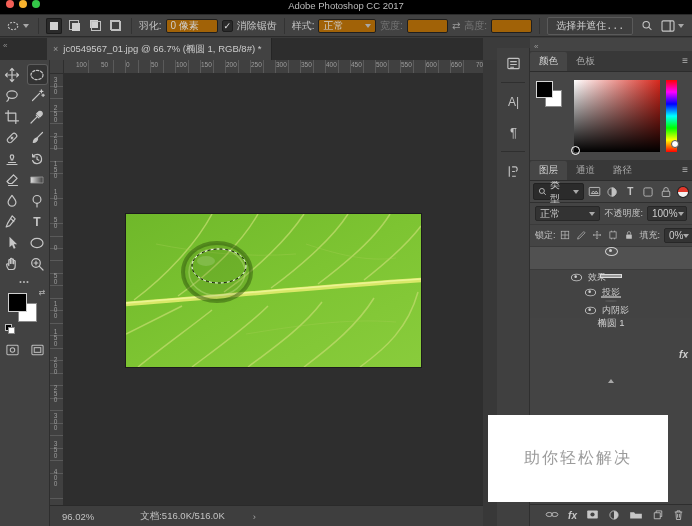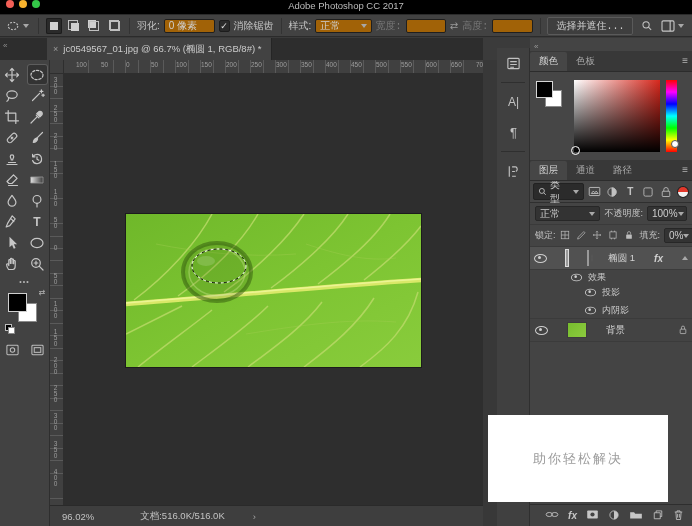--- a/index.html
+++ b/index.html
@@ -20,21 +20,21 @@
   .opt-sep{width:1px;height:16px;background:#333;margin:0 3px;}
   .tool-preset{display:flex;align-items:center;gap:3px;padding:1px 2px;}
   .mode-btn{width:18px;height:16px;display:flex;align-items:center;justify-content:center;border-radius:2px;}
   .mode-btn.active{background:#2a2a2a;box-shadow:inset 0 0 0 1px #1c1c1c;}
   .sq{width:8px;height:8px;background:#d0d0d0;}
   .sq-o{width:8px;height:8px;border:1px solid #c0c0c0;}
   .dbl{position:relative;width:11px;height:11px;}
   .dbl .a{position:absolute;left:0;top:0;}
   .dbl .b{position:absolute;right:0;bottom:0;}
   .lbl{color:#c4c4c4;white-space:nowrap;}
-  .lbl.dim{color:#787878;font-family:Liberation Mono, monospace;}
+  .lbl.dim{color:#787878;}
   .inp{background:#a16207;border:1px solid #1f1f1f;border-radius:2px;height:14px;color:#d0d0d0;
        display:flex;align-items:center;padding:0 4px;box-sizing:border-box;}
   .caret{width:0;height:0;border-left:3px solid transparent;border-right:3px solid transparent;
          border-top:4px solid #a8a8a8;display:inline-block;}
   .chk{width:10px;height:10px;background:#2a2a2a;border:1px solid #1d1d1d;border-radius:2px;color:#e0e0e0;
        font-size:9px;line-height:10px;text-align:center;}
   .btn{border:1px solid #5a5a5a;border-radius:2px;height:16px;display:flex;align-items:center;
        padding:0 8px;color:#cfcfcf;background:#3e3e3e;white-space:nowrap;font-family:Liberation Mono, monospace;}
   .icon-svg{display:block;}
   .spacer{flex:1;}
@@ -111,21 +111,21 @@
   .filt-ic{display:flex;align-items:center;justify-content:center;width:14px;height:14px;}
   .filt-ic svg{stroke:#c2c2c2;fill:none;stroke-width:1.1;}
   .filt-ic .fT{color:#c2c2c2;font-size:10px;font-weight:bold;}
   .filt-toggle{margin-left:auto;width:10px;height:10px;border-radius:50%;background:linear-gradient(to bottom,#e2382b 50%,#f2f2f2 50%);border:1px solid #222;}
   .blend-row,.lock-row{display:flex;align-items:center;height:21px;background:#444444;padding:0 5px;gap:4px;border-bottom:1px solid #3a3a3a;}
   .sel{background:#333333;border:1px solid #272727;border-radius:2px;height:15px;display:flex;align-items:center;
        justify-content:space-between;padding:0 4px;color:#cdcdcd;box-sizing:border-box;}
   .lock-ics{display:flex;gap:6px;align-items:center;}
   .lock-ics svg{stroke:#bdbdbd;fill:none;stroke-width:1.1;}
   .layer-list{position:relative;background:#434343;}
-  .layer-row{display:flex;align-items:center;height:22px;gap:19px;padding:0 4px;border-bottom:1px solid #3b3b3b;}
+  .layer-row{display:flex;align-items:center;height:22px;gap:19px;padding:0 4px;border-bottom:1px solid #3b3b3b;flex-direction:column;}
   .layer-row.selected{background:#515151;}
   .eyebox{width:14px;display:flex;justify-content:center;}
   .eye{position:relative;width:11px;height:7px;border:1px solid #cfcfcf;border-radius:50%;}
   .eye::after{content:'';position:absolute;left:3px;top:1px;width:3px;height:3px;background:#cfcfcf;border-radius:50%;}
   .thumb{width:18px;height:14px;background:#fff;border:1px solid #9a9a9a;position:relative;}
   .thumb.hl{outline:1px solid #dcdcdc;}
   .th-ell{position:absolute;left:3px;top:3px;right:3px;bottom:3px;border-radius:50%;background:#111;}
   .th-ell.outline{background:none;border:1px solid #555;}
   .thumb.green-thumb{background:linear-gradient(135deg,#77bd2e,#8ccb3e);border:1px solid #3c3c3c;}
   .layer-name{font-size:9.5px;color:#d2d2d2;white-space:nowrap;}
@@ -135,21 +135,21 @@
   .fx-row .lab{font-size:9px;color:#c9c9c9;}
   .lock-badge svg{stroke:#c9c9c9;fill:none;stroke-width:1.1;}
   .dock-bottombar{position:absolute;left:0;right:0;bottom:0;height:21px;background:#424242;border-top:1px solid #2e2e2e;
                   display:flex;align-items:center;justify-content:flex-end;gap:9px;padding-right:8px;}
   .dock-bottombar svg{stroke:#c6c6c6;fill:none;stroke-width:1.1;}
   .dock-bottombar .fxs{font-style:italic;font-weight:bold;color:#c6c6c6;font-size:10px;}
   
   .watermark{left:488px;top:415px;width:180px;height:87px;background:#ffffff;z-index:50;
              display:flex;flex-direction:column;align-items:center;justify-content:center;}
   .wm-title{font-size:31px;font-weight:bold;letter-spacing:1px;line-height:1.1;}
-  .wm-sub{font-size:13px;letter-spacing:2px;margin-top:0;}
+  .wm-sub{font-size:16px;letter-spacing:2px;margin-top:0;}
 </style>
 </head>
 <body>
 
 <div id="app">
 
   <div class="abs titlebar">
     <div class="traffic">
       <span class="tl red"></span>
       <span class="tl yel"></span>
@@ -606,31 +606,20 @@
             <span class="lab">效果</span>
           </div>
           <div class="fx-row" style="padding-left:54px;padding-bottom:3px;">
             <span class="eye" style="transform:scale(.85);"></span>
             <span class="lab">投影</span>
           </div>
           <div class="fx-row" style="padding-left:54px;">
             <span class="eye" style="transform:scale(.85);"></span>
             <span class="lab">内阴影</span>
           </div>
-          <div class="layer-row" style="border-top:1px solid #3b3b3b;">
-            <span class="eyebox">
-                <span class="eye"></span>
-              </span>
-            <span class="thumb green-thumb"></span>
-            <span class="layer-name">背景</span>
-            <span class="fx lock-badge"><svg width="10" height="11" viewBox="0 0 16 17">
-                  <rect x="3.5" y="8" width="9" height="7" rx="1"></rect>
-                  <path d="M5.5 8V5.5a2.5 2.5 0 015 0V8"></path>
-                </svg></span>
-          </div>
         </div>
       </div>
 
       <div class="dock-bottombar">
         <span><svg width="14" height="9" viewBox="0 0 18 10">
               <ellipse cx="5.5" cy="5" rx="4" ry="2.6"></ellipse>
               <ellipse cx="12.5" cy="5" rx="4" ry="2.6"></ellipse>
             </svg></span>
         <span class="fxs">fx</span>
         <span><svg width="13" height="11" viewBox="0 0 16 13">

